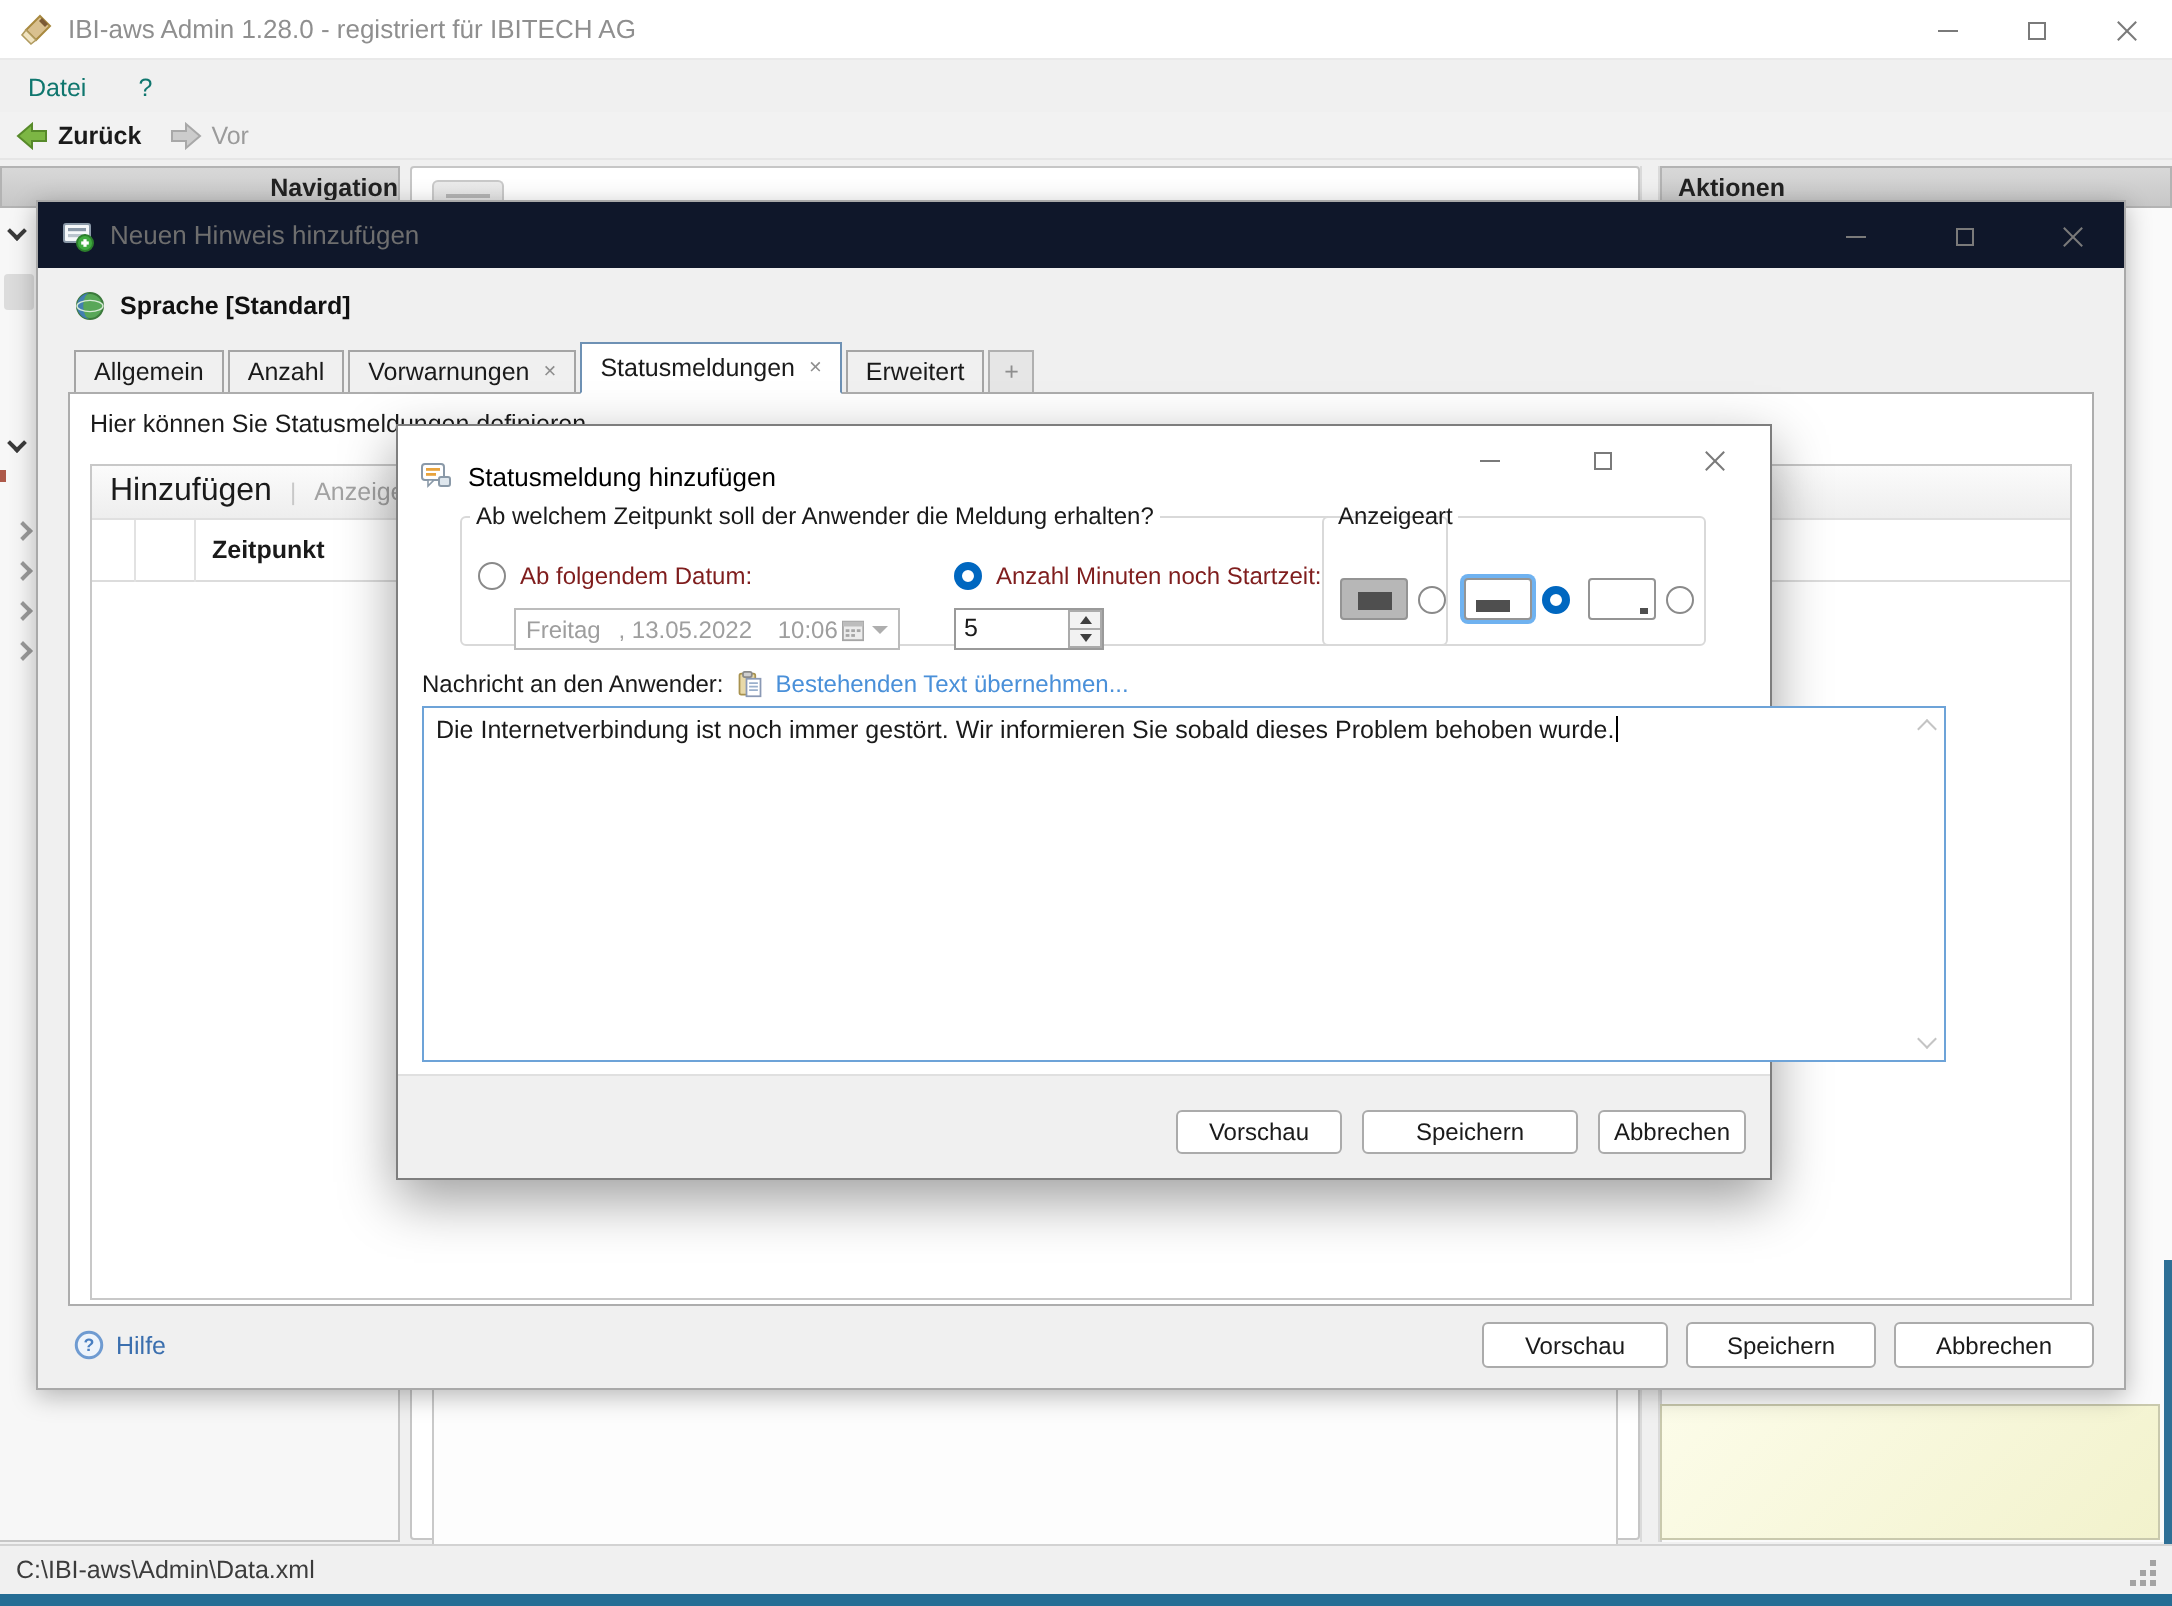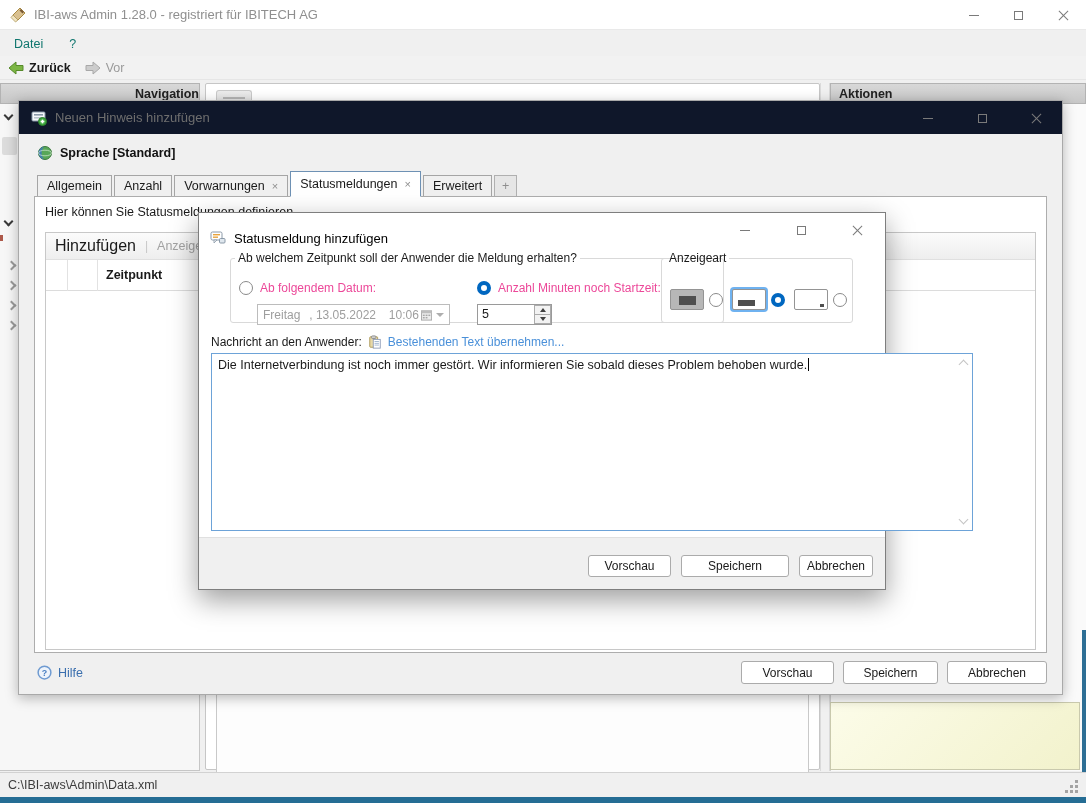--- a/index.html
+++ b/index.html
@@ -92,21 +92,21 @@
   .dlg2-wc { position:absolute; right:8px; top:1px; display:flex; gap:16px; color:#1a1a1a; }
 
   fieldset.grp { position:absolute; border:1px solid #d9d9d9; border-radius:3px; }
   fieldset.grp legend { font-size:12px; color:#1a1a1a; padding:0 3px; margin-left:4px; }
   .grp-timing { left:12px; top:38px; width:494px; height:72px;margin-left:19px; }
   .grp-display { left:462px; top:38px; width:192px; height:72px; }
 
   .radio { width:14px; height:14px; border:1px solid #8a8a8a; border-radius:50%; background:#fff; display:inline-block; flex:none; }
   .radio.checked { border:4px solid #0067c0; }
 
-  .opt-label { font-size:12px; color:#ec4899; }
+  .opt-label { font-size:12px; color:#7f1d1d; }
   .row-date { position:absolute; left:8px; top:16px; display:flex; align-items:center; gap:7px; }
   .row-min  { position:absolute; left:246px; top:16px; display:flex; align-items:center; gap:7px; }
   .datebox { position:absolute; left:26px; top:39px; width:193px; height:21px; border:1px solid #bcbcbc; background:#fff; display:flex; align-items:center; padding:0 5px; color:#9e9e9e; font-size:12px; }
   .datebox .wd { width:50px; }
   .datebox .dt { width:86px; }
   .datebox .tm { width:32px; }
   .datebox .cal { margin-left:2px; }
   .datebox .caret { width:0; height:0; border-left:4px solid transparent; border-right:4px solid transparent; border-top:4px solid #aeaeae; margin-left:4px; }
   .spinner { position:absolute; left:246px; top:39px; width:75px; height:21px; border:1px solid #9a9a9a; background:#fff; display:flex; }
   .spinner .val { flex:1; padding:2px 4px; font-size:12.5px; }

